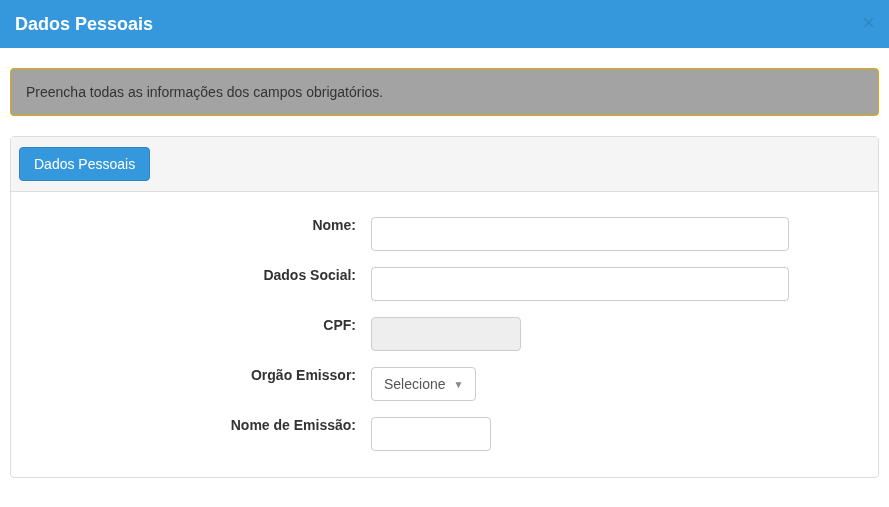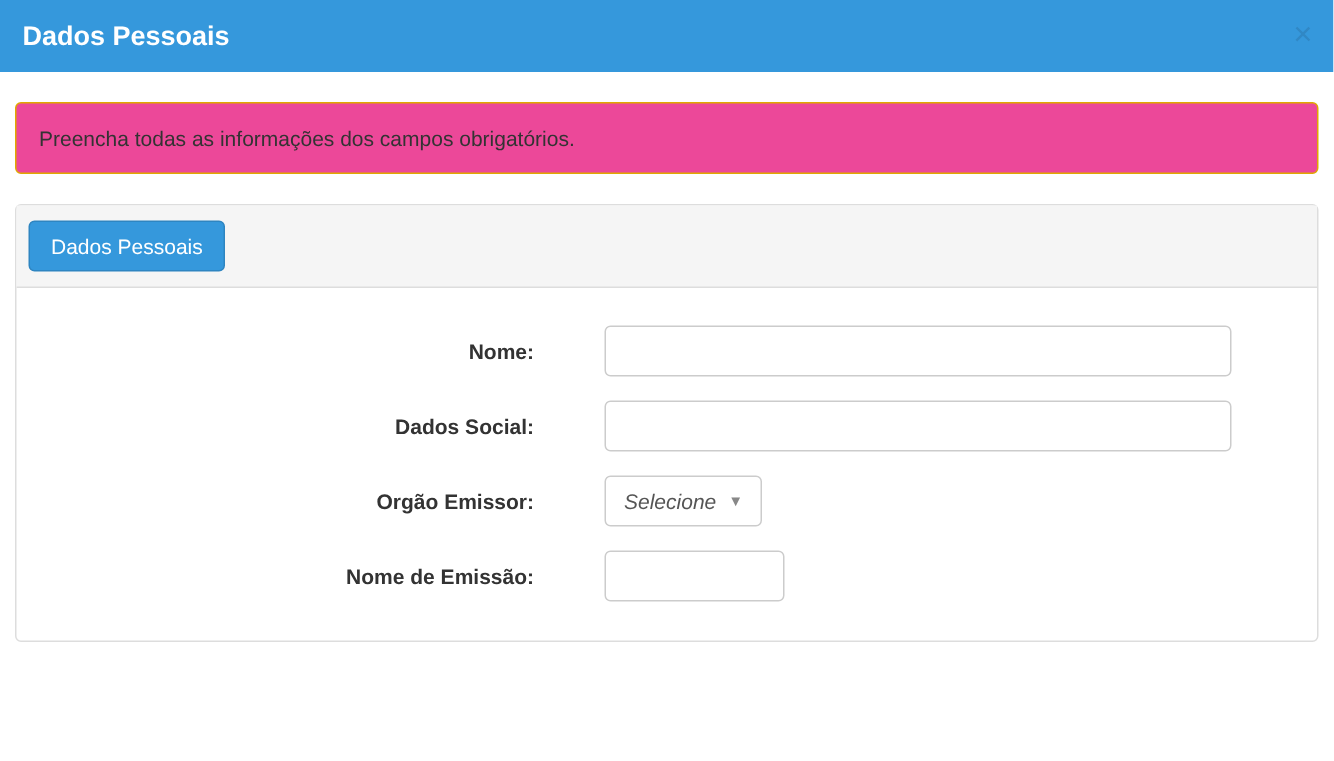--- a/index.html
+++ b/index.html
@@ -30,21 +30,21 @@
     font-size: 22px;
     color: #2d7bb3;
     opacity: 0.55;
     cursor: pointer;
     line-height: 1;
   }
   .modal-body {
     padding: 20px 10px 10px 10px;
   }
   .alert {
-    background: #ec4899;
+    background: #a3a3a3;
     color: #333;
     border: 1px solid #e0a800;
     border-radius: 4px;
     padding: 15px;
     margin-bottom: 20px;
     font-size: 14px;
   }
   .panel {
     border: 1px solid #ddd;
     border-radius: 4px;
@@ -63,23 +63,21 @@
     padding: 8px 14px;
     font-size: 14px;
     cursor: pointer;
     margin-bottom: 10px;
   }
   .panel-body {
     padding: 25px 15px 10px 15px;
   }
   .form-row {
     display: flex;
-    align-items: center;
     margin-bottom: 16px;
-    gap: 32px;
   }
   .form-label {
     width: 345px;
     text-align: right;
     padding-right: 15px;
     font-weight: bold;
     font-size: 14px;
     color: #333;
   }
   .form-field {
@@ -109,21 +107,20 @@
     height: 34px;
     border: 1px solid #ccc;
     border-radius: 4px;
     padding: 6px 12px;
     background: #fff;
     font-size: 14px;
     color: #555;
     cursor: pointer;
     display: inline-flex;
     align-items: center;
-    font-style: italic;
   }
   .caret {
     margin-left: 8px;
     font-size: 10px;
     color: #888;
   }
   .input-date { width: 120px; }
 </style>
 </head>
 <body>
@@ -154,20 +151,26 @@
           </div>
         </div>
 
         <div class="form-row">
           <div class="form-label">Dados Social:</div>
           <div class="form-field">
             <input class="input input-full" type="text" value="" style="">
           </div>
         </div>
 
+        <div class="form-row">
+          <div class="form-label">CPF:</div>
+          <div class="form-field">
+            <input class="input input-cpf" type="text" disabled="" value="" style="">
+          </div>
+        </div>
 
 
         <div class="form-row">
           <div class="form-label">Orgão Emissor:</div>
           <div class="form-field">
             <div class="select-btn">
               <span>Selecione</span>
               <span class="caret">▼</span>
             </div>
           </div>

